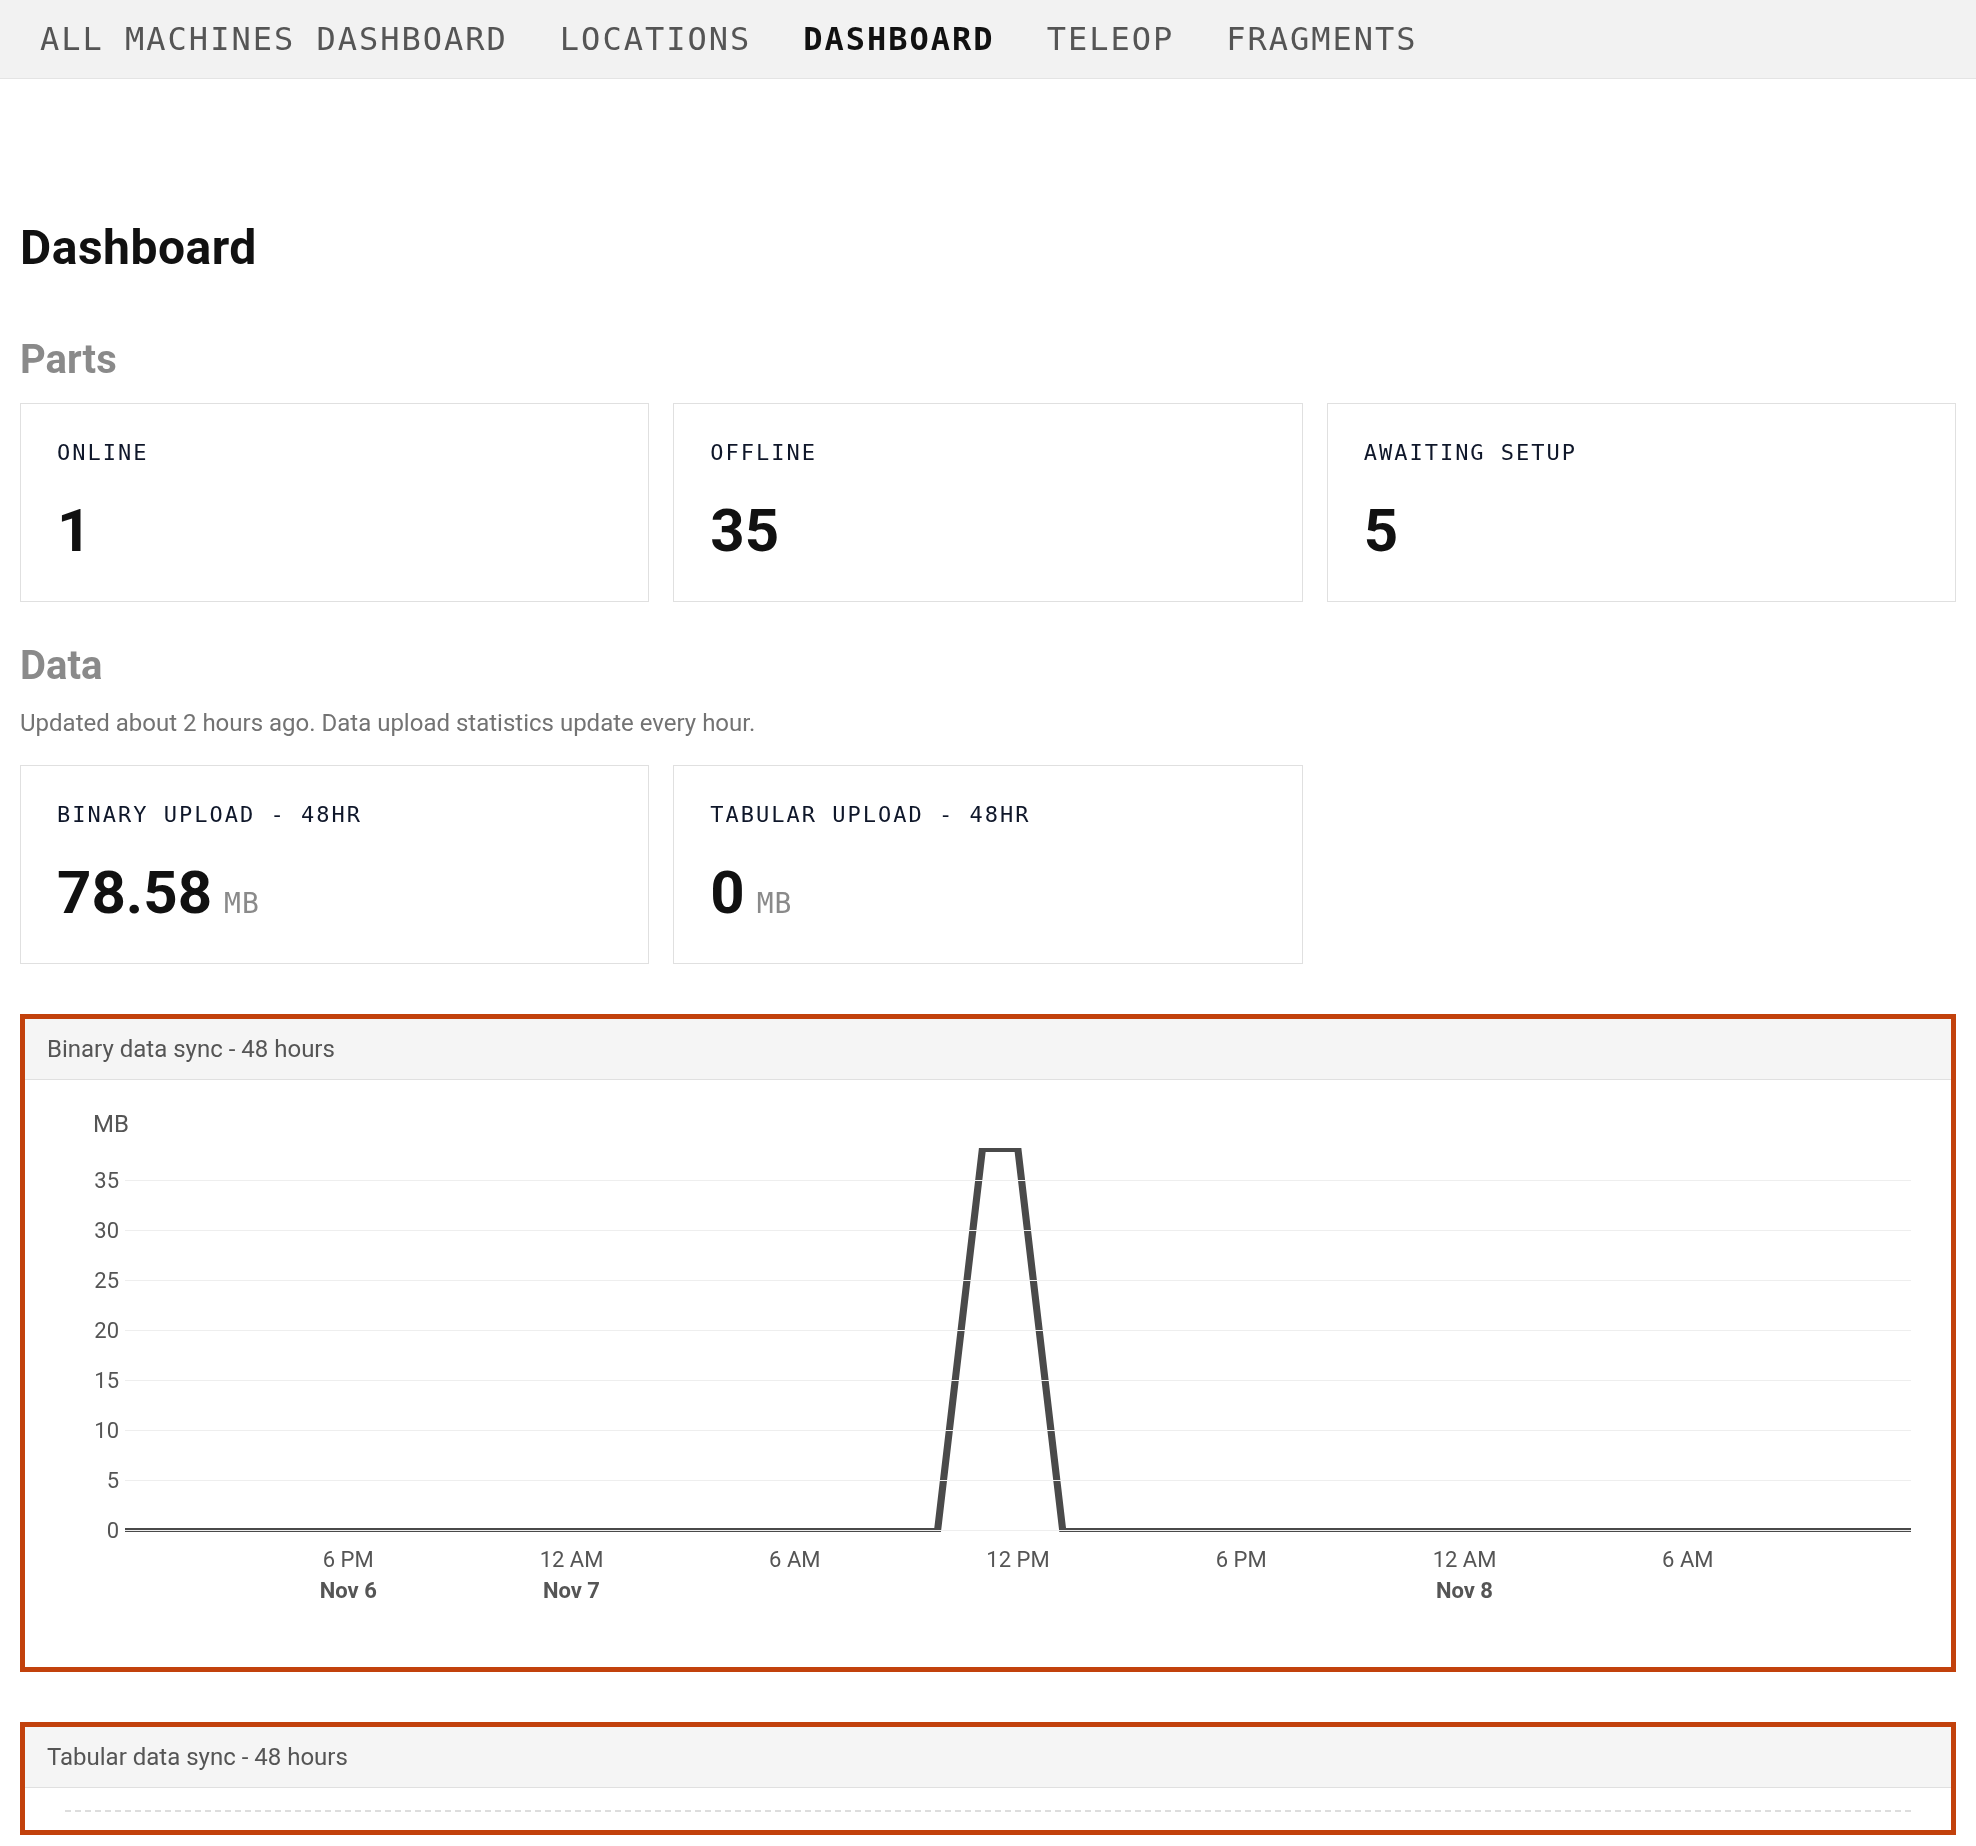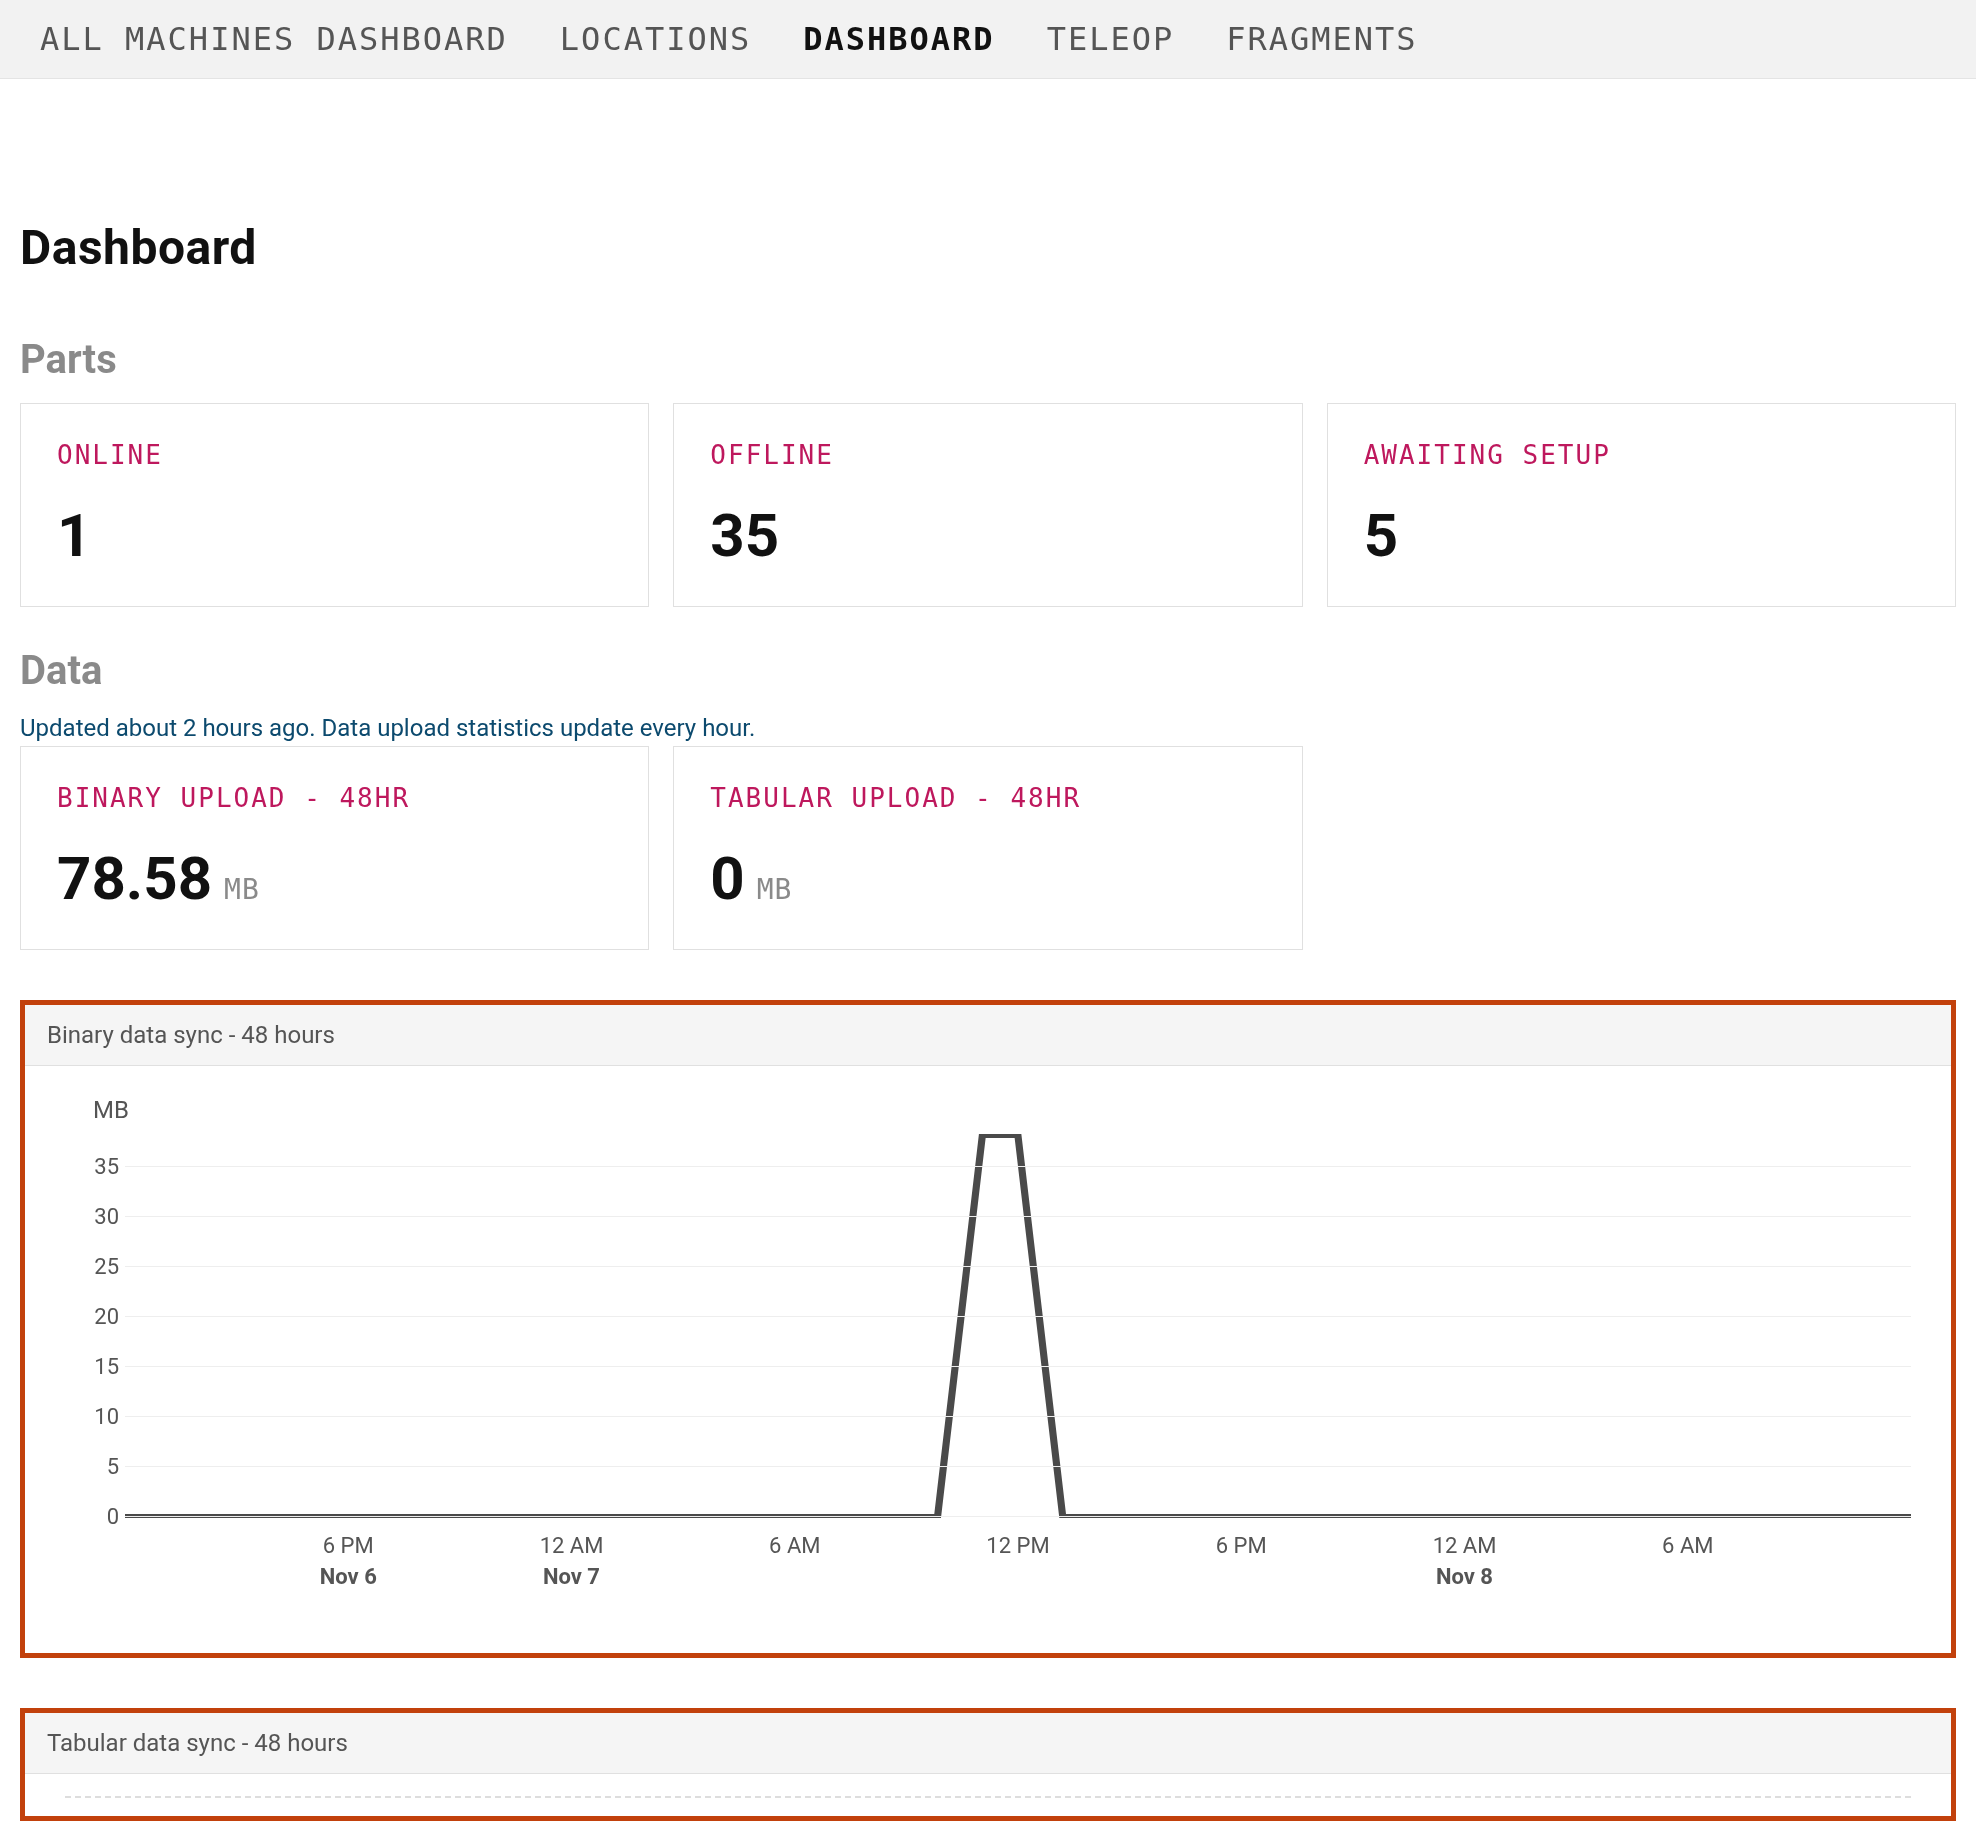--- a/index.html
+++ b/index.html
@@ -37,41 +37,41 @@
     letter-spacing: 0.5px;
   }
   h2.section-title {
     font-size: 40px;
     font-weight: 700;
     color: #8a8a8a;
     margin: 40px 0 20px 0;
   }
   .section-sub {
     font-size: 24px;
-    color: #0c4a6e;
-    margin-bottom: 4px;
+    color: #737373;
+    margin-bottom: 28px;
   }
   .cards {
     display: flex;
     gap: 24px;
     width: 100%;
   }
   .card {
     border: 1px solid #e0e0e0;
     padding: 36px 36px 40px 36px;
     flex: 1;
     min-width: 0;
   }
   .cards.three .card { flex: 1 1 0; }
   .cards.two .card { flex: 0 0 calc(33.333% - 16px); }
   .card-label {
     font-family: ui-monospace, "SF Mono", "Menlo", "Consolas", monospace;
     letter-spacing: 2px;
-    color: #be185d;
-    font-size: 26px;
+    color: #0f172a;
+    font-size: 22px;
     margin-bottom: 36px;
     white-space: pre;
   }
   .card-value {
     font-size: 60px;
     font-weight: 700;
     line-height: 1;
     display: inline-block;
   }
   .card-unit {

